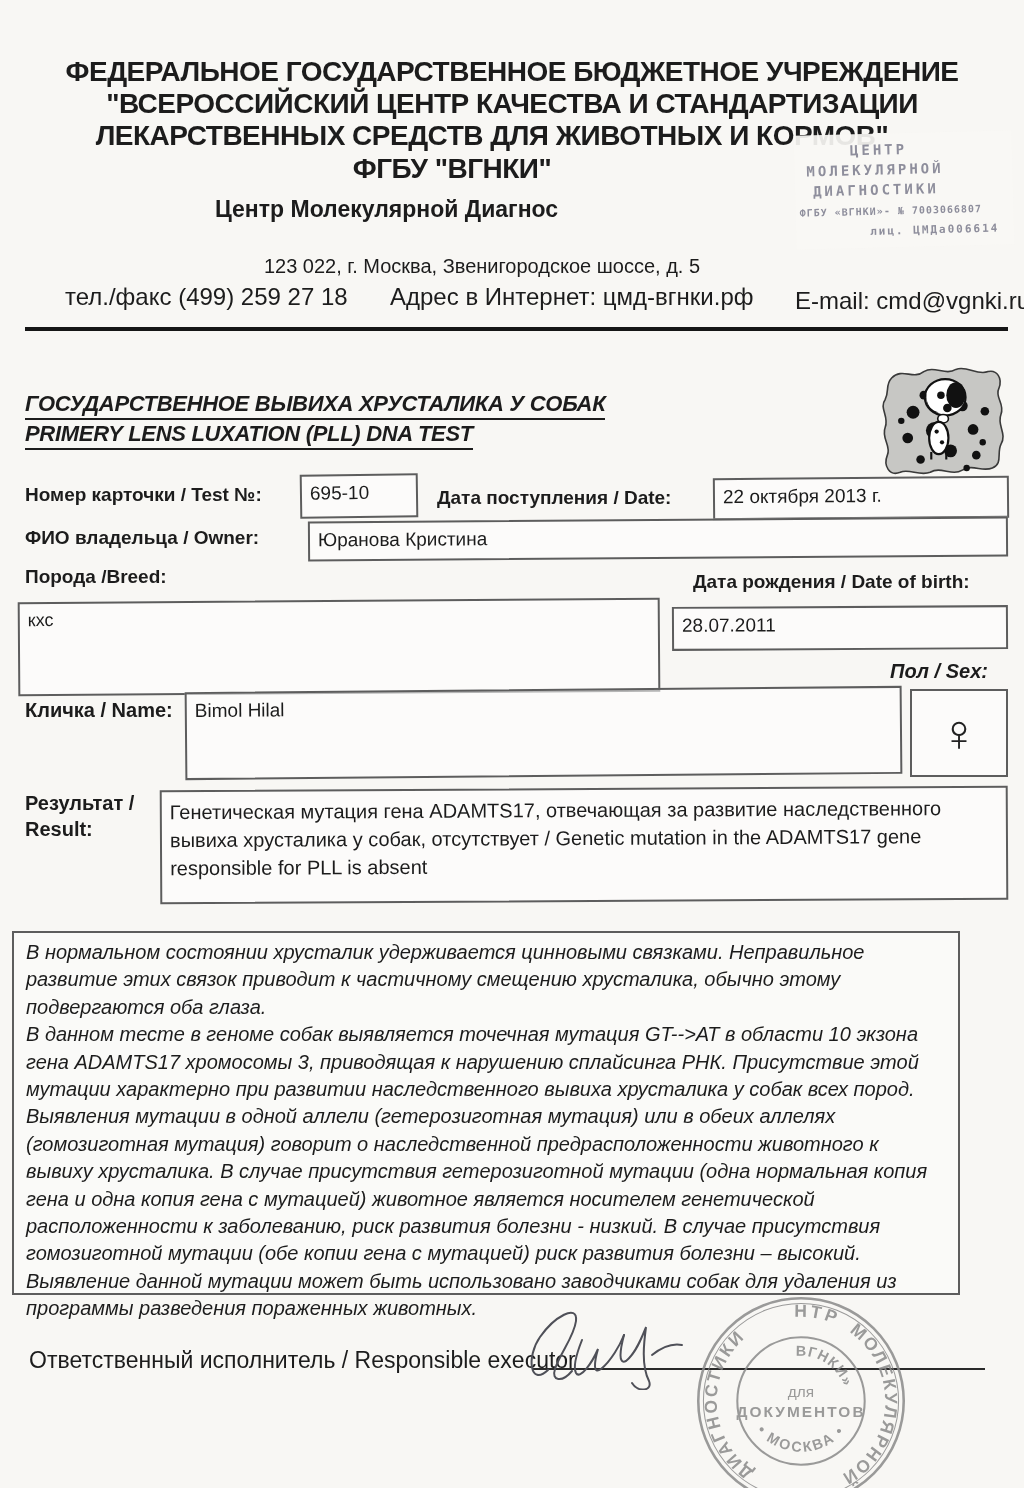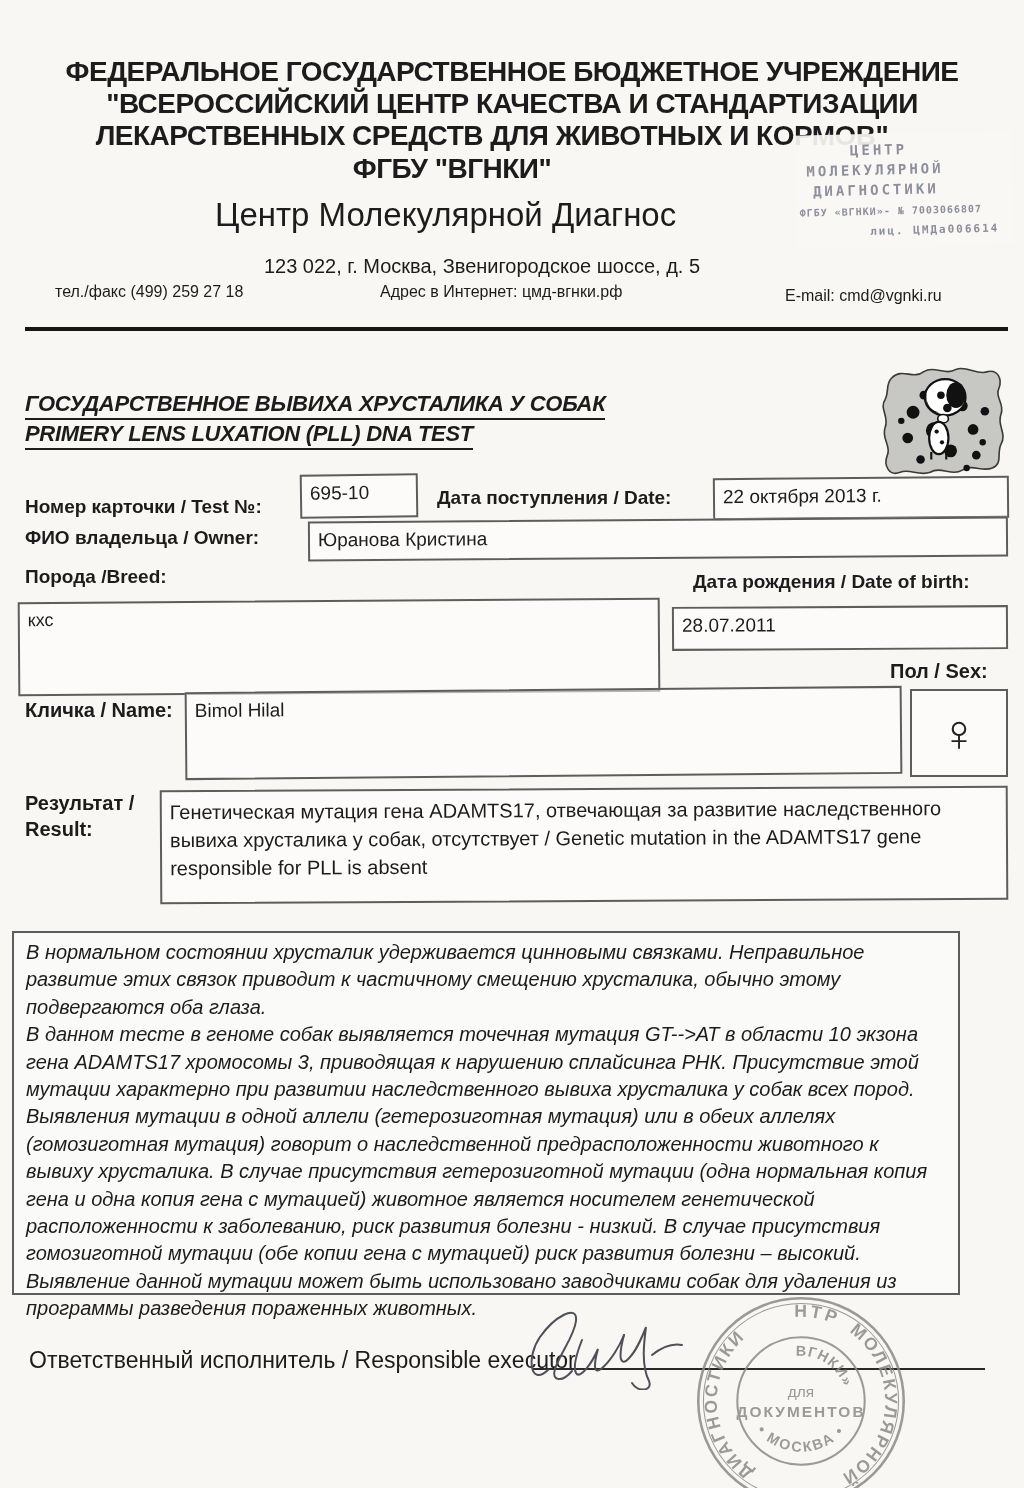--- a/index.html
+++ b/index.html
@@ -3,23 +3,23 @@
 <meta charset="utf-8">
 <style>
   * { margin:0; padding:0; box-sizing:border-box; }
   body { background:#d9d9d9; font-family:"Liberation Sans", sans-serif; }
   #page {
     position:relative; width:1024px; height:1488px; margin:0 auto;
     background:#f8f7f4; overflow:hidden; color:#1c1c1c;
   }
   .abs { position:absolute; }
   .hdr { width:100%; text-align:center; font-weight:bold; font-size:28px; letter-spacing:-0.5px; }
-  .center-name { font-weight:normal; font-size:33px; letter-spacing:0; white-space:nowrap; }
+  .center-name { font-weight:bold; font-size:23px; letter-spacing:0; white-space:nowrap; }
   .addr { width:100%; text-align:center; font-size:20px; }
-  .contact { font-size:16px; white-space:nowrap; }
+  .contact { font-size:24px; white-space:nowrap;margin-left:10px; }
   .rule { left:25px; width:983px; height:4px; background:#161616; }
   .title-line { font-size:22px; font-weight:bold; font-style:italic; letter-spacing:-0.3px; white-space:nowrap; }
   .title-line span { display:inline-block; border-bottom:2.5px solid #1c1c1c; padding-bottom:1px; }
   .lbl { font-size:19px; font-weight:bold; white-space:nowrap; }
   .box { border:2px solid #5d5d5d; background:rgba(255,255,255,0.55); font-size:19px; padding:6px 8px; }
   .info-box {
     border:2px solid #5d5d5d; font-style:italic; font-size:20px; line-height:27.4px;
     padding:6px 12px; white-space:pre-line; background:rgba(255,255,255,0.35);
   }
   .corner-stamp {
@@ -93,33 +93,33 @@
         <circle cx="70" cy="42" r="4" fill="#111"></circle>
         <ellipse cx="66" cy="52" rx="5" ry="4" fill="#fff" stroke="#111" stroke-width="1.5"></ellipse>
         <ellipse cx="62" cy="70" rx="9" ry="15" fill="#fff" stroke="#111" stroke-width="2"></ellipse>
         <circle cx="60" cy="64" r="2" fill="#111"></circle>
           <circle cx="65" cy="74" r="2" fill="#111"></circle>
         <path d="M55,83 L55,90 M69,83 L69,90" stroke="#111" stroke-width="2"></path>
       </g>
     </svg>
   </div>
 
-  <div class="abs lbl" style="top:496px; left:25px;">Номер карточки / Test №:</div>
+  <div class="abs lbl" style="top:484px; left:25px;">Номер карточки / Test №:</div>
   <div class="abs box" style="top:474px; left:300px; width:118px; height:44px; transform:rotate(-0.8deg);">695-10</div>
   <div class="abs lbl" style="top:487px; left:437px;">Дата поступления / Date:</div>
   <div class="abs box" style="top:477px; left:713px; width:296px; height:42px; transform:rotate(-0.5deg);">22 октября 2013 г.</div>
 
   <div class="abs lbl" style="top:527px; left:25px;">ФИО владельца / Owner:</div>
   <div class="abs box" style="top:519px; left:308px; width:700px; height:40px; transform:rotate(-0.4deg);">Юранова Кристина</div>
 
   <div class="abs lbl" style="top:566px; left:25px;">Порода  /Breed:</div>
   <div class="abs lbl" style="top:571px; left:693px;">Дата рождения / Date of birth:</div>
   <div class="abs box" style="top:600px; left:18px; width:642px; height:94px; transform:rotate(-0.4deg); font-size:18px;">кхс</div>
   <div class="abs box" style="top:606px; left:672px; width:336px; height:44px; transform:rotate(-0.3deg);">28.07.2011</div>
-  <div class="abs lbl" style="top:660px; left:890px; font-size:20px;">Пол / Sex:</div>
+  <div class="abs lbl" style="top:660px; left:890px; font-size:20px;font-style:italic;">Пол / Sex:</div>
 
   <div class="abs lbl" style="top:699px; left:25px; font-size:20px;">Кличка / Name:</div>
   <div class="abs box" style="top:689px; left:185px; width:717px; height:88px; transform:rotate(-0.5deg);">Bimol Hilal</div>
   <div class="abs sex-box" style="top:689px; left:910px; width:98px; height:88px;">
     <span>♀</span>
   </div>
 
   <div class="abs lbl" style="top:792px; left:25px; font-size:20px;">Результат /</div>
   <div class="abs lbl" style="top:818px; left:25px; font-size:20px;">Result:</div>
   <div class="abs box" style="top:788px; left:160px; width:848px; height:114px; transform:rotate(-0.3deg); font-size:20px; line-height:28px;">Генетическая мутация гена ADAMTS17, отвечающая за развитие наследственного вывиха хрусталика  у собак, отсутствует / Genetic mutation in the ADAMTS17 gene responsible for PLL is absent</div>

